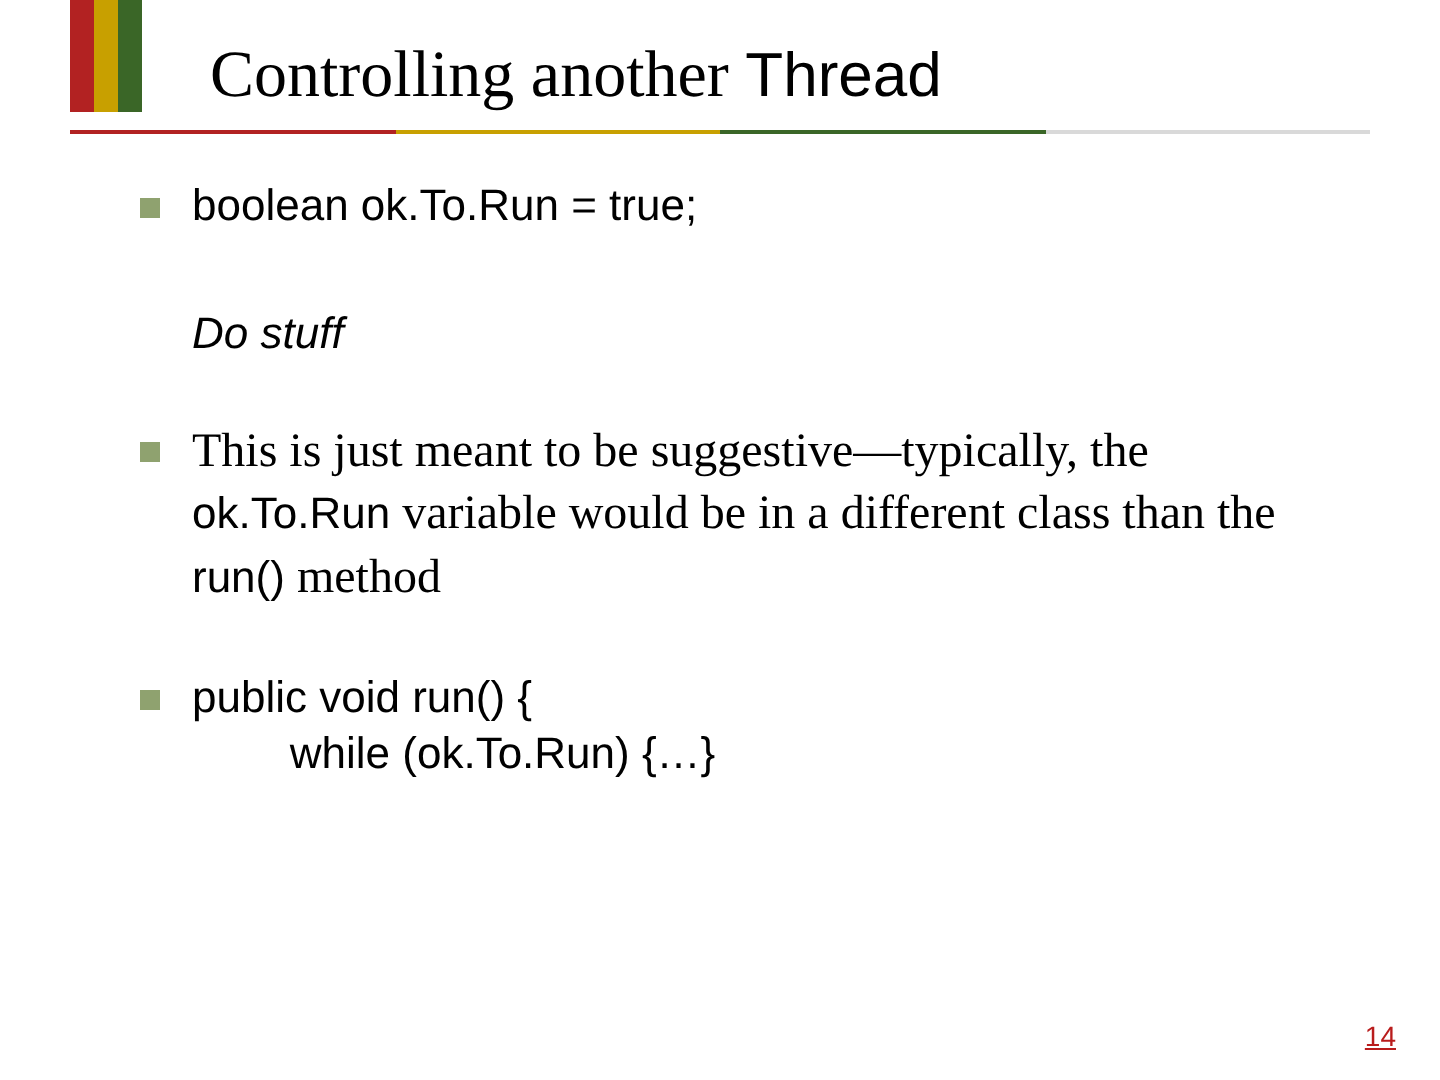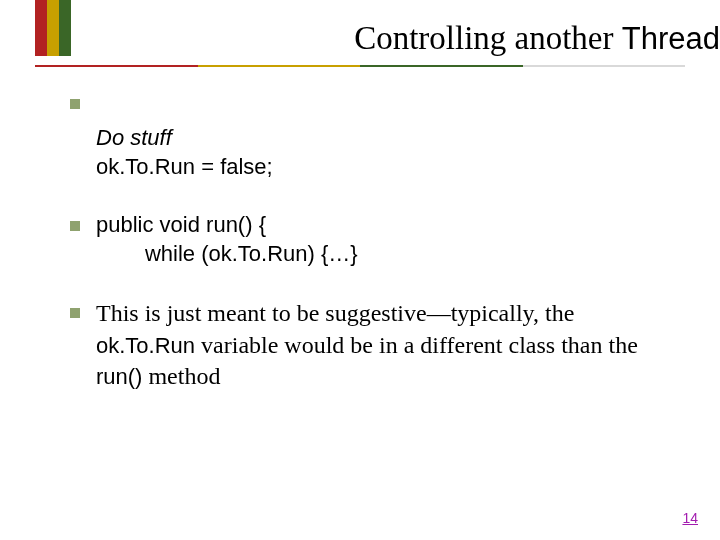--- a/index.html
+++ b/index.html
@@ -24,21 +24,20 @@
     width: 36px;
     height: 56px;
     display: flex;
   }
   .accent-bar .stripe {
     flex: 1;
   }
   .title {
     font-size: 33px;
     font-weight: normal;
-    text-align: right;
   }
   .title .mono {
     font-family: "Verdana", "Arial", sans-serif;
     font-size: 31px;
   }
   .rule {
     margin: 0 0 0 35px;
     height: 2px;
     width: 650px;
     display: flex;
@@ -73,21 +72,21 @@
     font-style: italic;
     font-size: 22px;
     margin-top: 35px;
   }
   .page-num {
     position: absolute;
     right: 22px;
     bottom: 14px;
     font-family: Arial, sans-serif;
     font-size: 14px;
-    color: #a21caf;
+    color: #b91c1c;
     text-decoration: underline;
   }
 </style>
 </head>
 <body>
 
 <div class="title-block">
   <div class="accent-bar">
     <div class="stripe" style="background:#b22222"></div>
     <div class="stripe" style="background:#c8a000"></div>
@@ -103,35 +102,35 @@
   <div class="seg" style="background:#c8a000"></div>
   <div class="seg" style="background:#3a6627"></div>
   <div class="seg" style="background:#d9d9d9"></div>
 </div>
 
 <div class="content">
 
   <div class="item">
     <div class="bullet"></div>
     <div class="body-text">
+      <div class="code">boolean ok.To.Run = true;</div>
       <div class="ital-code">Do stuff</div>
-      <div class="code">ok.To.Run = false;</div>
+    </div>
+  </div>
+
+  <div class="item">
+    <div class="bullet"></div>
+    <div class="body-text">
+      <span>This is just meant to be suggestive—typically, the </span><span class="code">ok.To.Run</span><span> variable would be in a different class than the </span><span class="code">run()</span><span> method</span>
     </div>
   </div>
 
   <div class="item">
     <div class="bullet"></div>
     <div class="body-text">
       <div class="code">public void run() {</div>
       <div class="code" style="white-space: pre;">        while (ok.To.Run) {…}</div>
     </div>
   </div>
 
-  <div class="item">
-    <div class="bullet"></div>
-    <div class="body-text">
-      <span>This is just meant to be suggestive—typically, the </span><span class="code">ok.To.Run</span><span> variable would be in a different class than the </span><span class="code">run()</span><span> method</span>
-    </div>
-  </div>
-
 </div>
 
 <div class="page-num">14</div>
 
 </body></html>

